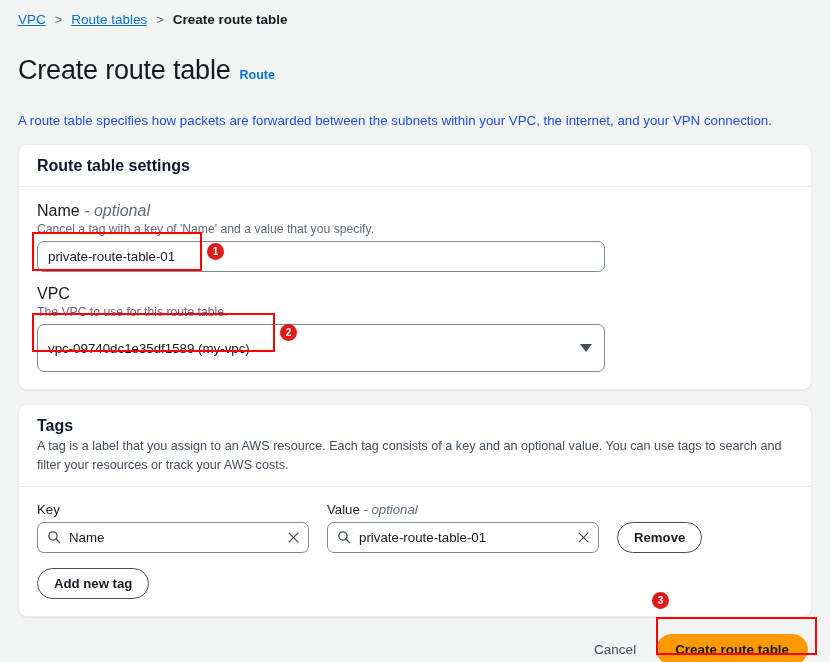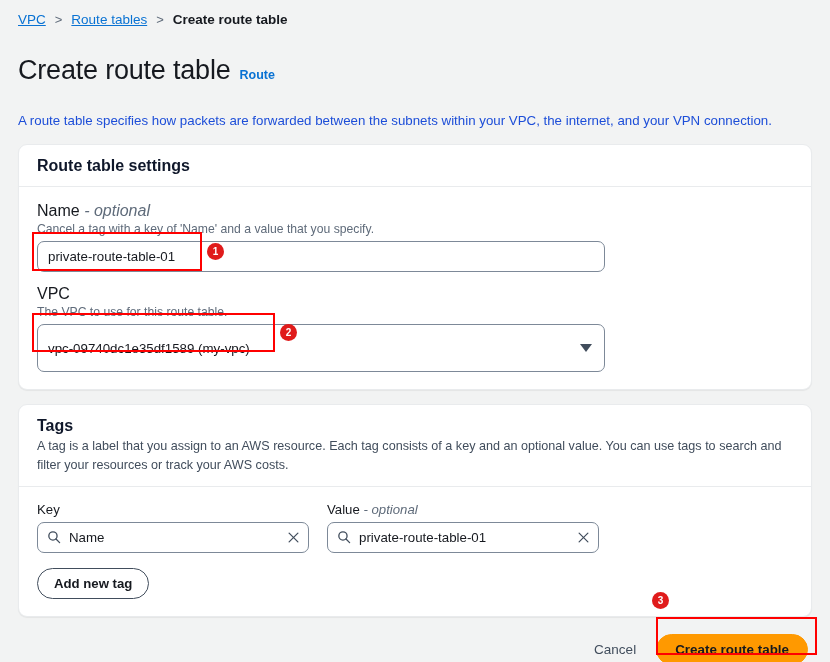--- a/index.html
+++ b/index.html
@@ -355,20 +355,21 @@
               <line x1="10.3" y1="10.3" x2="14.4" y2="14.4" stroke="#414d5c" stroke-width="1.5" stroke-linecap="round"></line>
             </svg>
             <span class="val">private-route-table-01</span>
             <svg class="icon-clear" width="13" height="13" viewBox="0 0 16 16">
               <line x1="2.6" y1="2.6" x2="13.4" y2="13.4" stroke="#414d5c" stroke-width="1.5" stroke-linecap="round"></line>
               <line x1="13.4" y1="2.6" x2="2.6" y2="13.4" stroke="#414d5c" stroke-width="1.5" stroke-linecap="round"></line>
             </svg>
           </div>
         </div>
 
+        <button class="btn-normal">Remove</button>
       </div>
 
       <div class="add-tag-wrap">
         <button class="btn-normal">Add new tag</button>
       </div>
 
     </div>
   </section>
 
   <div class="footer">

